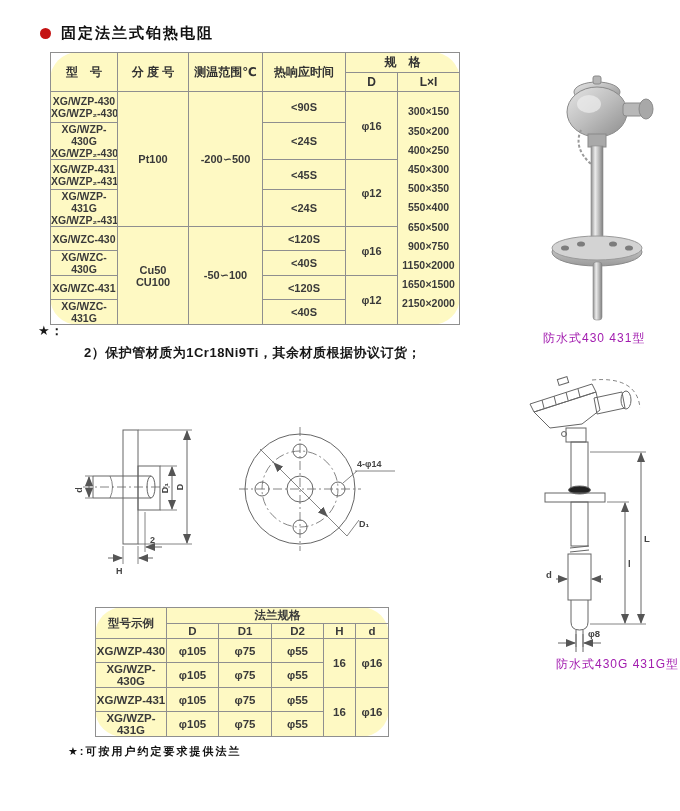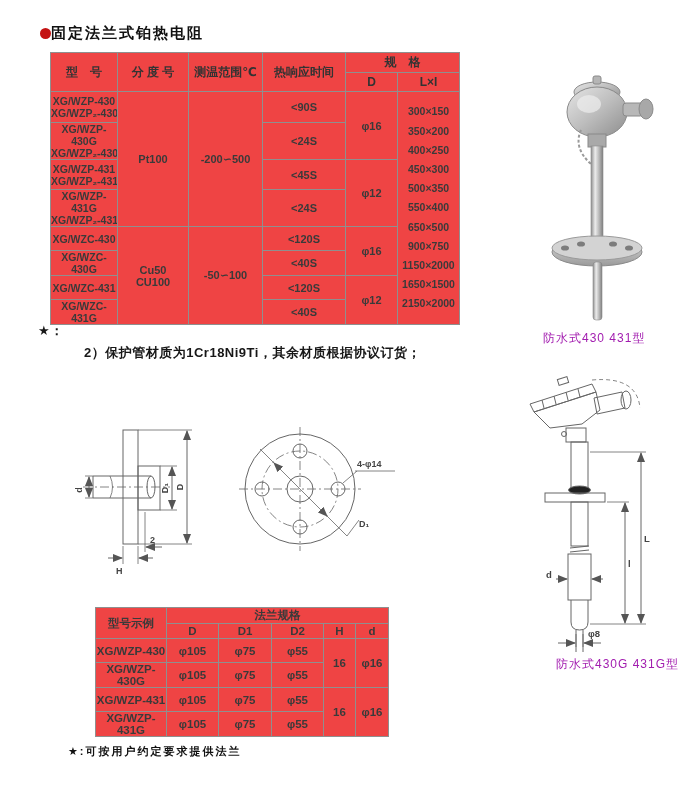--- a/index.html
+++ b/index.html
@@ -1,27 +1,27 @@
 <!DOCTYPE html>
 <html><head>
 <meta charset="utf-8">
 <style>
   html,body{margin:0;padding:0;}
   body{width:680px;height:811px;background:#ffffff;position:relative;
        font-family:"Liberation Sans","DejaVu Sans",sans-serif;color:#222;}
   .abs{position:absolute;}
 
   
-  .title-row{left:40px;top:24px;display:flex;align-items:center;}
+  .title-row{left:40px;top:24px;display:flex;align-items:center;gap:10px;}
   .bullet{width:11px;height:11px;border-radius:50%;background:#c41212;}
   .page-title{font-size:15px;font-weight:bold;letter-spacing:2px;color:#111;}
 
   
   .spec-table{position:absolute;border-collapse:collapse;table-layout:fixed;
-              background:#ef4444;color:#3a3a3a;text-align:center;}
+              background:#fef9c3;color:#3a3a3a;text-align:center;border-radius:28px;}
   .spec-table th,.spec-table td{border:1px solid #8f8f8f;font-weight:bold;padding:0;overflow:hidden;}
   .main-table{left:50px;top:52px;width:409px;font-size:11px;}
   .main-table th{font-size:12px;color:#333;}
   .h20{height:20px}.h19{height:19px}
   .r31{height:31px}.r30{height:30px}.r24{height:24px}.r20{height:20px}
   .model-cell{font-size:10.5px;line-height:12px;}
   .sizes-cell{font-size:10.5px;line-height:19.2px;letter-spacing:0;}
   .flange-table{left:52px;top:607px;width:293px;font-size:11.5px;margin-left:43px;}
   .flange-table th{font-size:11.5px;}
   .fh15{height:15px}.fr24{height:24px}

